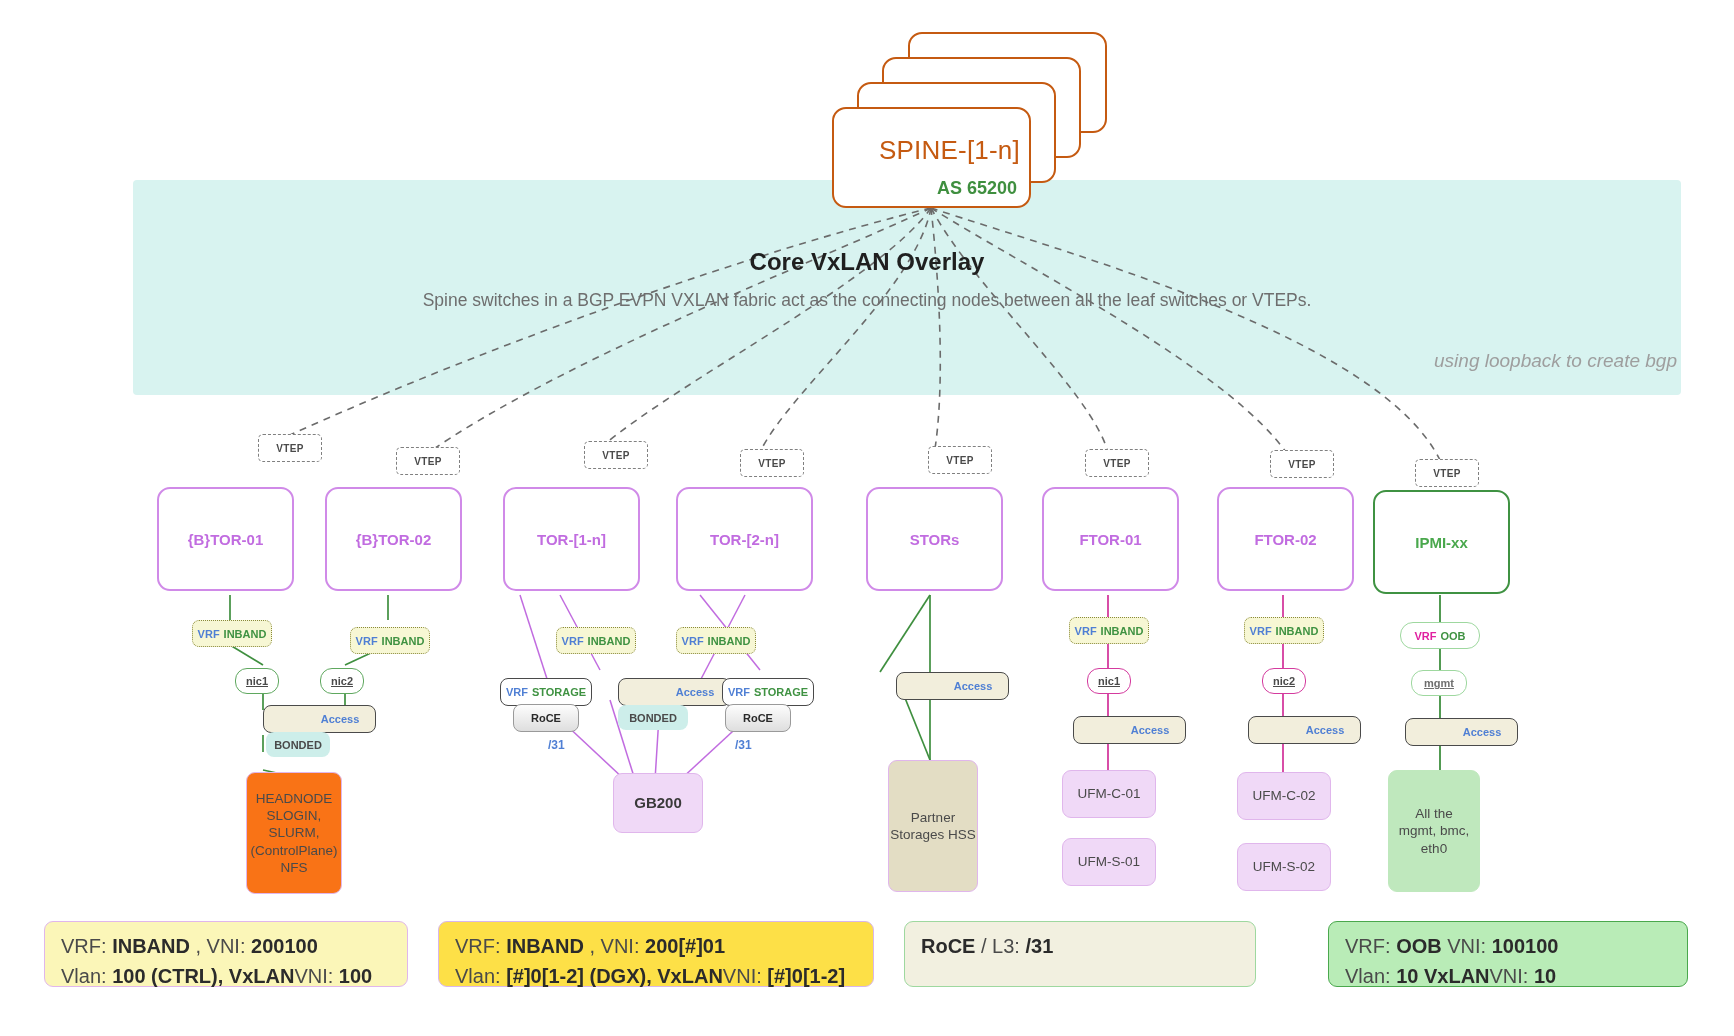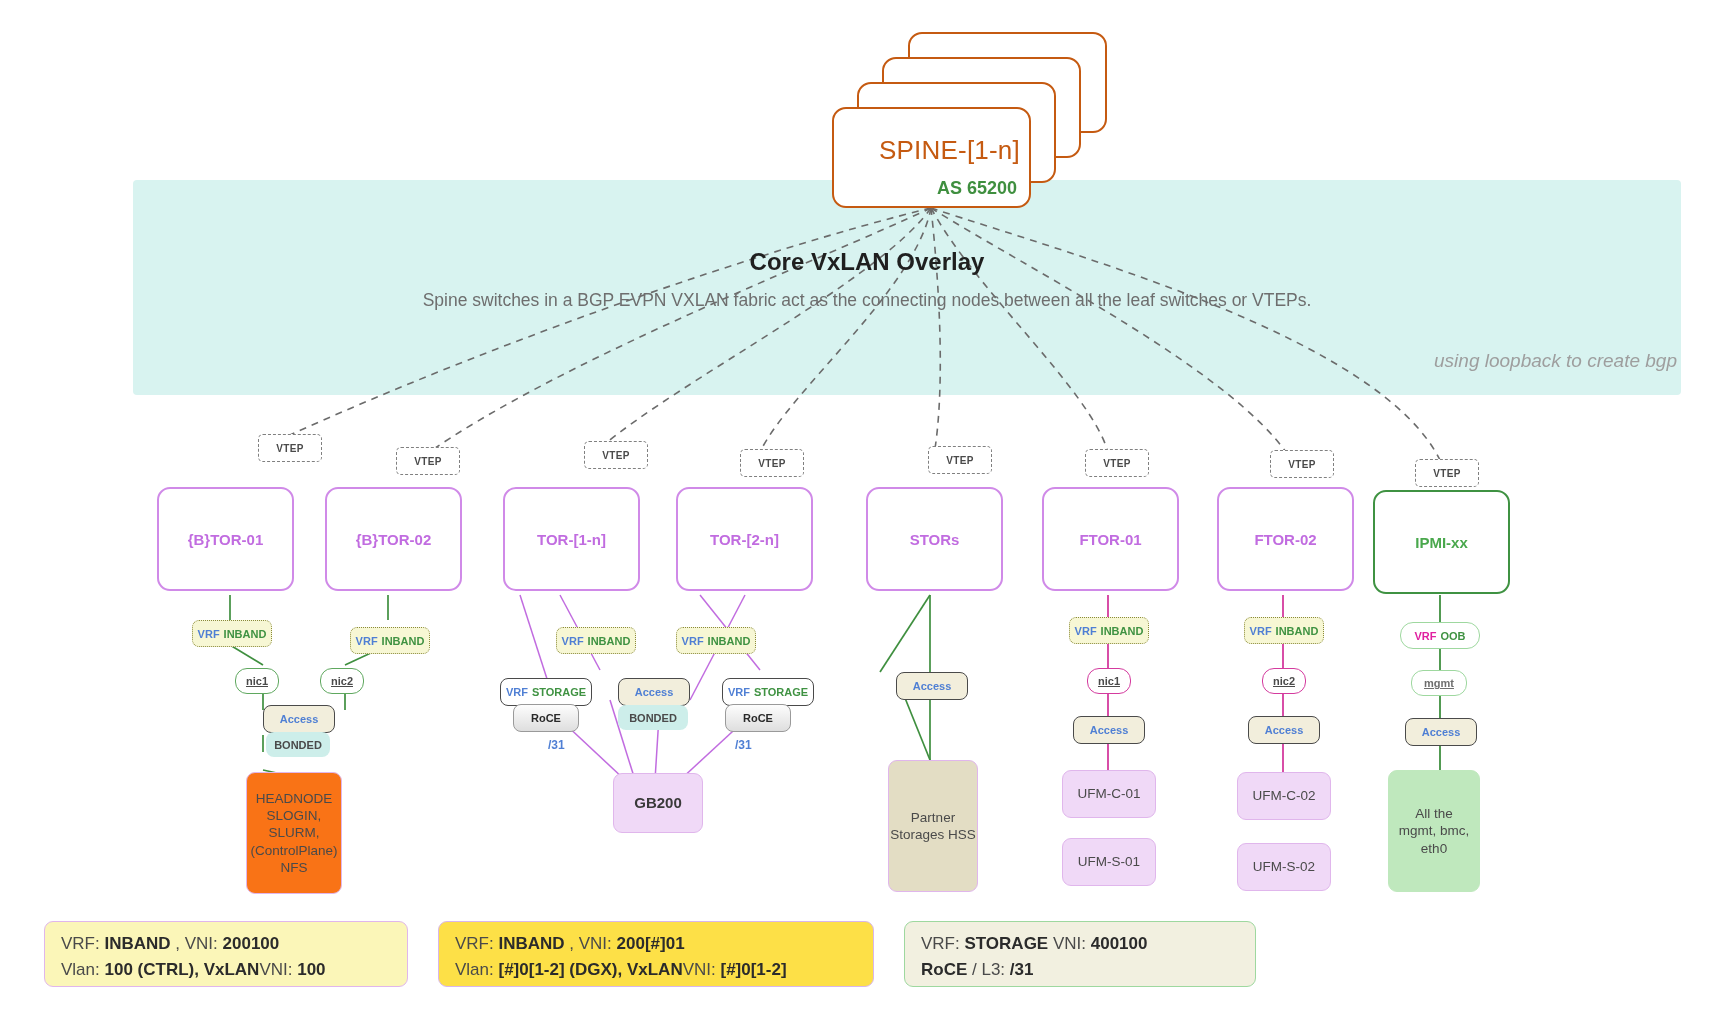--- a/index.html
+++ b/index.html
@@ -46,38 +46,38 @@
   .chip-vrfplain{height:25px;border:1.4px solid #9ed89f;border-radius:13px;background:#ffffff;}
   .chip-vrfplain .k{color:#e020a0;}
   .chip-vrfplain .v{color:#3f9242;margin-left:4px;}
   .chip-vrfbox{height:26px;border:1.7px solid #4a4a4a;border-radius:8px;background:#ffffff;}
   .chip-vrfbox .k{color:#4f7fd4;}
   .chip-vrfbox .v{color:#3f9242;margin-left:4px;}
   .chip-nic{height:24px;border:1.5px solid #5fa85f;border-radius:12px;background:#ffffff;color:#4a4a4a;text-decoration:underline;}
   .chip-nic.pink{border-color:#d43a9e;}
   .chip-nic.greenlt{border-color:#9ed89f;color:#6e6e6e;}
   .chip-access{height:26px;border:1.9px solid #4a4a4a;border-radius:8px;background:#f2eedc;
-               color:#4f7fd4;}
+               color:#4f7fd4;padding-left:41px;}
   .chip-bonded{height:25px;border-radius:8px;background:#cdeeea;color:#4a4a4a;}
   .chip-roce{height:26px;border:1.5px solid #9a9a9a;border-radius:8px;
              background:linear-gradient(#fdfdfd,#dedede);color:#2a2a2a;}
   .label31{position:absolute;font-size:12px;font-weight:bold;color:#4f7fd4;}
 
   
   .endpoint{position:absolute;border-radius:9px;display:flex;align-items:center;
             justify-content:center;text-align:center;font-size:13.5px;color:#4a4a4a;line-height:1.28;}
   .ep-yellow{background:#f97316;border:1.6px solid #e0b6ec;}
   .ep-lav{background:#f0d9f7;border:1.6px solid #e0b6ec;}
   .ep-tan{background:#e3ddc4;border:1.6px solid #e0b6ec;}
   .ep-green{background:#bfe8bd;border:1.6px solid #bfe8bd;}
   .ep-gb{background:#f0d9f7;border:1.6px solid #e0b6ec;font-weight:bold;font-size:15px;color:#3a3a3a;}
 
   
   .legend{position:absolute;height:66px;border-radius:9px;padding:9px 16px;box-sizing:border-box;
-          font-size:17px;color:#4a4a4a;line-height:1.52;}
+          font-size:20px;color:#4a4a4a;line-height:1.52;}
   .legend b{color:#2b2b2b;}
   .lg1{background:#fbf6b8;border:1.6px solid #e0b6ec;}
   .lg2{background:#fde047;border:1.6px solid #d8b6ec;}
   .lg3{background:#f2f0e0;border:1.6px solid #9ed89f;}
   .lg4{background:#b9ecb7;border:1.6px solid #4aa84d;}
 </style>
 </head>
 <body>
 
 <div id="stage">
@@ -264,21 +264,26 @@
     <div>
       <span>VRF: </span><b>INBAND</b><span> , VNI: </span><b>200[#]01</b>
     </div>
     <div>
       <span>Vlan: </span><b>[#]0[1-2] (DGX), VxLAN</b><span>VNI: </span><b>[#]0[1-2]</b>
     </div>
   </div>
 
   <div class="legend lg3" style="left:904px;top:921px;width:352px;">
     <div>
-      <span>VRF: </span><b>STORAGE</b><span> VNI: </span><b>400100</b>
-    </div>
-    <div>
       <span></span><b>RoCE</b><span> / L3: </span><b>/31</b>
     </div>
   </div>
 
+  <div class="legend lg4" style="left:1328px;top:921px;width:360px;">
+    <div>
+      <span>VRF: </span><b>OOB</b><span> VNI: </span><b>100100</b>
+    </div>
+    <div>
+      <span>Vlan: </span><b>10 VxLAN</b><span>VNI: </span><b>10</b>
+    </div>
+  </div>
 
 </div>
 
 </body></html>

